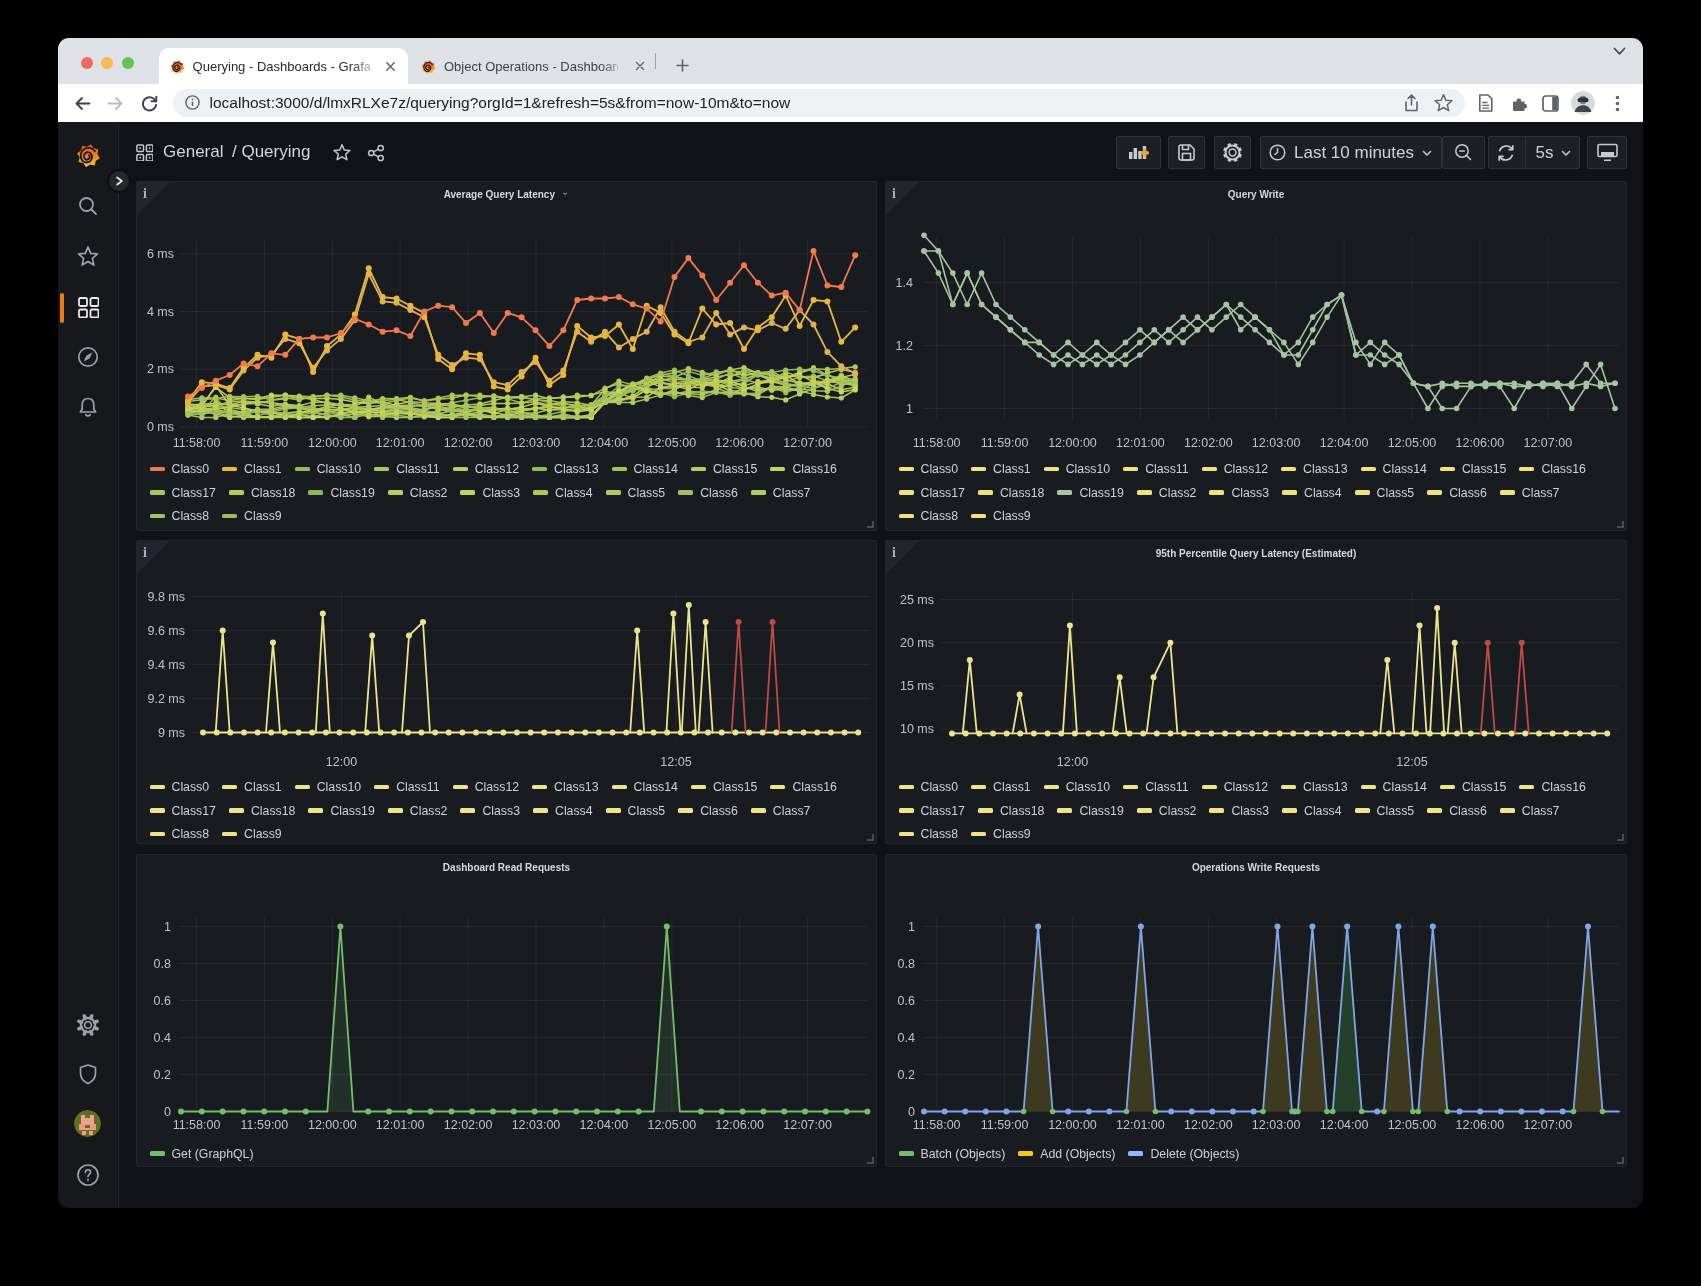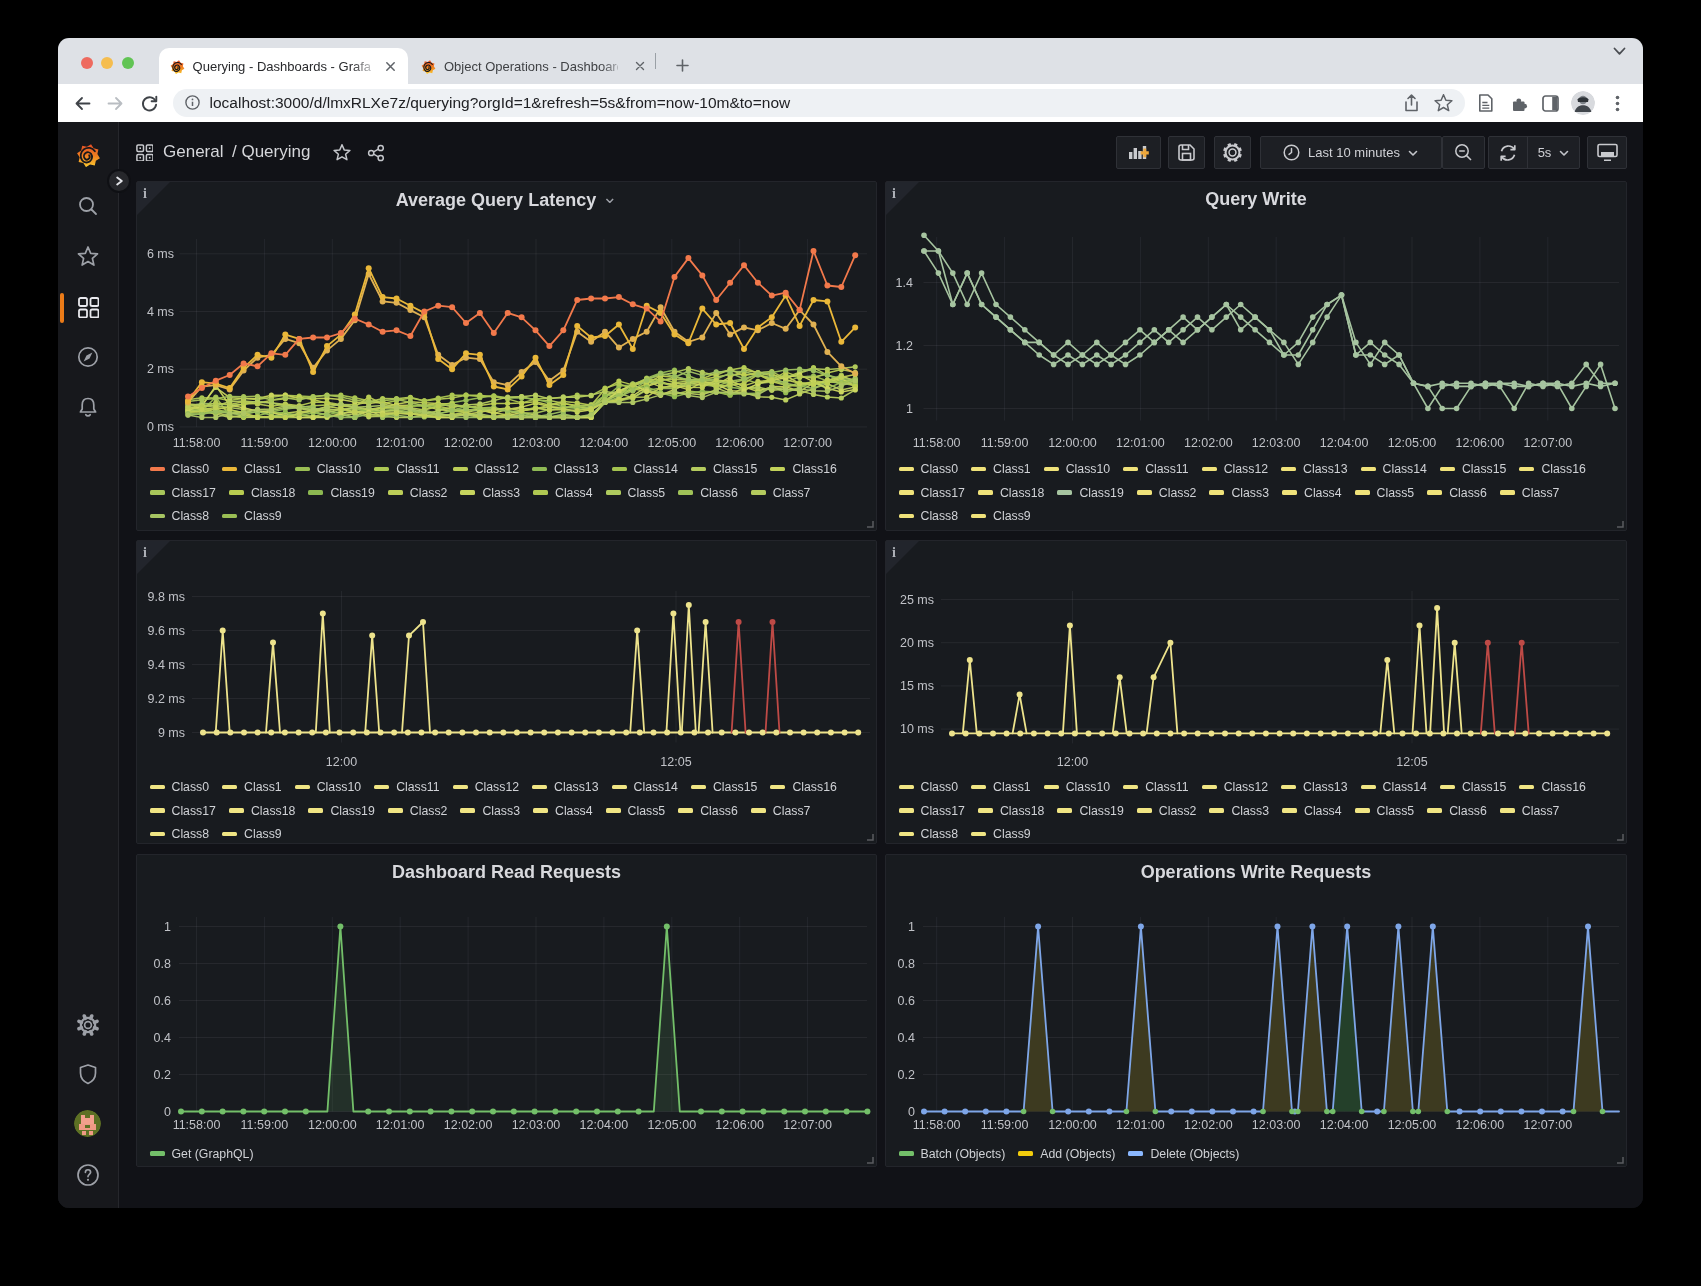--- a/index.html
+++ b/index.html
@@ -20,24 +20,24 @@
 .url{font-size:15.5px;color:#202124}
 .cavatar{position:absolute;left:1513px;top:7px;width:24px;height:24px;border-radius:50%;overflow:hidden}
 .app{position:absolute;left:0;top:84px;width:100%;height:1086px;background:#111217}
 .sidebar{position:absolute;left:0;top:0;width:61px;height:100%;background:#17181c;border-right:1px solid #26272c}
 .actbar{position:absolute;left:2px;top:171px;width:4px;height:30px;border-radius:2px;background:#EB7B18}
 .expbtn{position:absolute;left:49px;top:47px;width:24px;height:24px;border-radius:50%;background:#26272b;border:2px solid #0f1014;display:flex;align-items:center;justify-content:center;z-index:5}
 .uavatar{position:absolute;left:16px;top:988px;width:27px;height:27px;border-radius:50%;overflow:hidden}
 .toolbar{position:absolute;left:0;top:0;width:100%;height:50px}
 .bcrumb{position:absolute;left:105px;top:20px;font-size:17px;font-weight:500;color:#d5d6da}
 .tbtn{position:absolute;top:14px;height:33px;background:#1d1f24;border:1px solid #2f3137;border-radius:2px;display:flex;align-items:center;justify-content:center}
-.tblabel{font-size:13px;font-weight:500;color:#d0d1d6}
+.tblabel{font-size:17px;font-weight:500;color:#d0d1d6}
 
 .panel{position:absolute;background:#181b1f;border:1px solid #23252b;border-radius:2px}
-.ptitle{position:absolute;left:0;top:7px;width:100%;text-align:center;font-size:18px;font-weight:600;color:#d8d9dd;z-index:3}
+.ptitle{position:absolute;left:0;top:7px;width:100%;text-align:center;font-size:10px;font-weight:600;color:#d8d9dd;z-index:3}
 .tcaret{color:#9da0a7;font-weight:400;margin-left:6px;position:relative;top:-3px}
 .chart{position:absolute;left:0;top:0}
 .fold{position:absolute;left:0;top:0;width:0;height:0;border-top:33px solid #22252c;border-right:33px solid transparent;z-index:2}
 .foldi{position:absolute;left:6px;top:4px;z-index:3;font-family:"Liberation Serif",serif;font-weight:700;font-size:14px;color:#aeb1b8}
 .rsz{position:absolute;right:2px;bottom:2px}
 .legend{position:absolute;z-index:3}
 .lrow{display:flex;align-items:flex-end;height:23.5px}
 .litem{display:flex;align-items:center;font-size:12.3px;color:#d0d2d6;margin-right:13px;white-space:nowrap}
 .sw{display:inline-block;width:15px;height:4.5px;border-radius:1.5px;margin-right:7px}
 </style></head>
@@ -1753,20 +1753,21 @@
             <span class="litem"><span class="sw" style="background:#F0E584"></span>Class9</span>
           </div>
         </div>
 <svg class="rsz" width="8" height="8" viewBox="0 0 8 8">
           <path d="M1 7 L7 7 L7 1" stroke="#5a5c60" stroke-width="1.5" fill="none"></path>
         </svg>
 </div>
       <div class="panel" style="left:827px;top:417.5px;width:742px;height:304px">
 <div class="fold"></div>
         <div class="foldi">i</div>
+        <div class="ptitle">95th Percentile Query Latency (Estimated)</div>
 <svg class="chart" width="742" height="304" viewBox="0 0 742 304">
           <line x1="55.0" y1="188.1" x2="733.0" y2="188.1" stroke="rgba(204,204,220,0.08)" stroke-width="1"></line>
           <text x="48.0" y="192.1" font-size="12.5" fill="#c0c2c7" text-anchor="end" font-weight="normal" font-family="Liberation Sans, sans-serif">10 ms</text>
           <line x1="55.0" y1="144.9" x2="733.0" y2="144.9" stroke="rgba(204,204,220,0.08)" stroke-width="1"></line>
           <text x="48.0" y="148.9" font-size="12.5" fill="#c0c2c7" text-anchor="end" font-weight="normal" font-family="Liberation Sans, sans-serif">15 ms</text>
           <line x1="55.0" y1="101.7" x2="733.0" y2="101.7" stroke="rgba(204,204,220,0.08)" stroke-width="1"></line>
           <text x="48.0" y="105.7" font-size="12.5" fill="#c0c2c7" text-anchor="end" font-weight="normal" font-family="Liberation Sans, sans-serif">20 ms</text>
           <line x1="55.0" y1="58.5" x2="733.0" y2="58.5" stroke="rgba(204,204,220,0.08)" stroke-width="1"></line>
           <text x="48.0" y="62.5" font-size="12.5" fill="#c0c2c7" text-anchor="end" font-weight="normal" font-family="Liberation Sans, sans-serif">25 ms</text>
           <line x1="186.5" y1="50.0" x2="186.5" y2="202.4" stroke="rgba(204,204,220,0.07)" stroke-width="1"></line>

